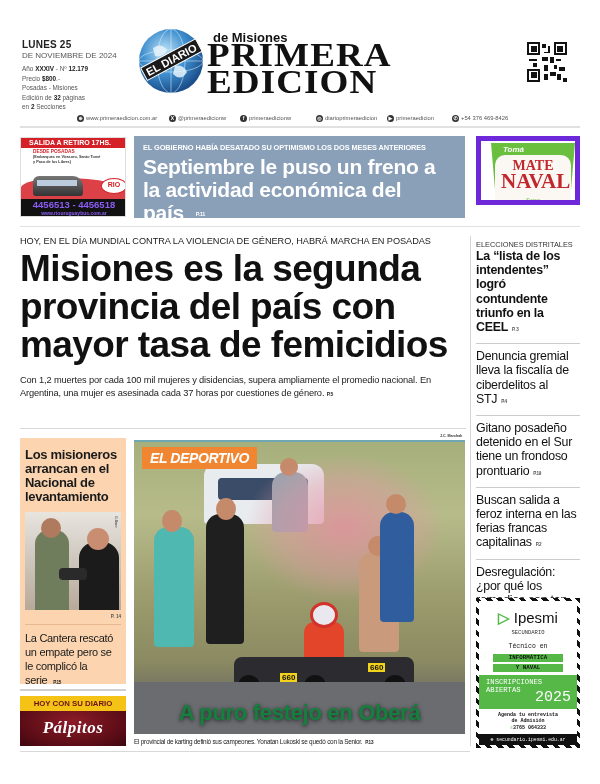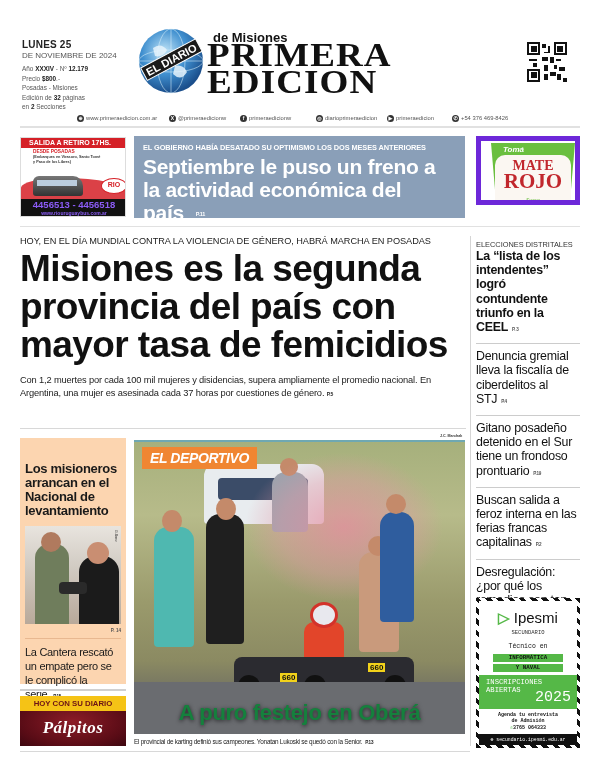--- a/index.html
+++ b/index.html
@@ -79,21 +79,21 @@
   .ad-ipesmi .tec { position: absolute; left: 0; top: 42px; width: 98px; text-align: center; font-family: "Liberation Mono", monospace; font-size: 6.5px; color: #111; }
   .ad-ipesmi .tag { position: absolute; left: 14px; width: 70px; height: 8px; background: #55b847; color: #111; font-family: "Liberation Mono", monospace; font-weight: bold; font-size: 5.8px; text-align: center; line-height: 8px; }
   .ad-ipesmi .ins { position: absolute; left: 0; top: 74px; width: 98px; height: 34px; background: #55b847; color: #fff; font-family: "Liberation Mono", monospace; padding: 3px 7px; }
   .ad-ipesmi .ins .a { font-size: 7.2px; line-height: 8px; }
   .ad-ipesmi .ins .y { font-size: 15px; position: absolute; right: 6px; top: 14px; }
   .ad-ipesmi .ag { position: absolute; left: 0; top: 111px; width: 98px; text-align: center; font-family: "Liberation Mono", monospace; font-size: 5px; line-height: 6.3px; font-weight: bold; color: #111; }
   .ad-ipesmi .ag .ph { color: #55b847; }
   .ad-ipesmi .web { position: absolute; left: 0; top: 133px; width: 98px; height: 11px; background: #111; color: #fff; font-family: "Liberation Mono", monospace; font-size: 4.8px; line-height: 11px; text-align: center; }
 
   
-  .sport-box { position: absolute; left: 20px; top: 438px; width: 106px; height: 246px; background: #fcd5b0; padding: 24px 5px; }
+  .sport-box { position: absolute; left: 20px; top: 438px; width: 106px; height: 246px; background: #fcd5b0; padding: 10px 5px; }
   .sport-box .h { font-size: 13px; font-weight: bold; line-height: 14px; color: #1a1a1a; letter-spacing: -0.3px; }
   .sport-box .photo { position: relative; width: 96px; height: 98px; margin-top: 8px; background: linear-gradient(180deg,#e8e4de 0%,#d2ccc4 40%,#b8a99a 100%); overflow: hidden; }
   .sport-box .photo .p1 { position:absolute; left:10px; top:18px; width:34px; height:80px; background:#6f7d5c; border-radius: 14px 14px 0 0; }
   .sport-box .photo .p1h { position:absolute; left:16px; top:6px; width:20px; height:20px; background:#b07a5e; border-radius:50%; }
   .sport-box .photo .p2 { position:absolute; left:54px; top:30px; width:40px; height:68px; background:#1b1b1b; border-radius: 16px 16px 0 0; }
   .sport-box .photo .p2h { position:absolute; left:62px; top:16px; width:22px; height:22px; background:#c98e72; border-radius:50%; }
   .sport-box .photo .plate { position:absolute; left:34px; top:56px; width:28px; height:12px; background:#2a2a2a; border-radius:4px; }
   .sport-box .credit { position: absolute; right: 3px; top: 4px; font-size: 3.5px; writing-mode: vertical-rl; color: #333; }
   .sport-box .pg14 { text-align: right; font-size: 4.6px; font-weight: bold; color: #555; margin-top: 4px; }
   .sport-box .sep { height: 1px; background: #e8b890; margin: 5px 0 6px; }
@@ -240,21 +240,21 @@
 
 <div class="econ">
   <div class="kicker">EL GOBIERNO HABÍA DESATADO SU OPTIMISMO LOS DOS MESES ANTERIORES</div>
   <div class="head"><span>Septiembre le puso un freno a la actividad económica del país</span><span class="pg">P.11</span></div>
 </div>
 
 <div class="ad-mate">
   <div class="green"></div>
   <div class="toma">Tomá</div>
   <div class="banner"></div>
-  <div class="mate"><span>MATE</span><span class="rojo">ROJO</span></div>
+  <div class="mate"><span>MATE</span><span class="rojo">NAVAL</span></div>
   <div class="suave">Suave</div>
   <div class="disf">Disfrutá la Calidad</div>
 </div>
 
 <div class="rule-2"></div>
 
 <div class="lead">
   <div class="kicker">HOY, EN EL DÍA MUNDIAL CONTRA LA VIOLENCIA DE GÉNERO, HABRÁ MARCHA EN POSADAS</div>
   <div class="head">
     <span>Misiones es la segunda</span>

